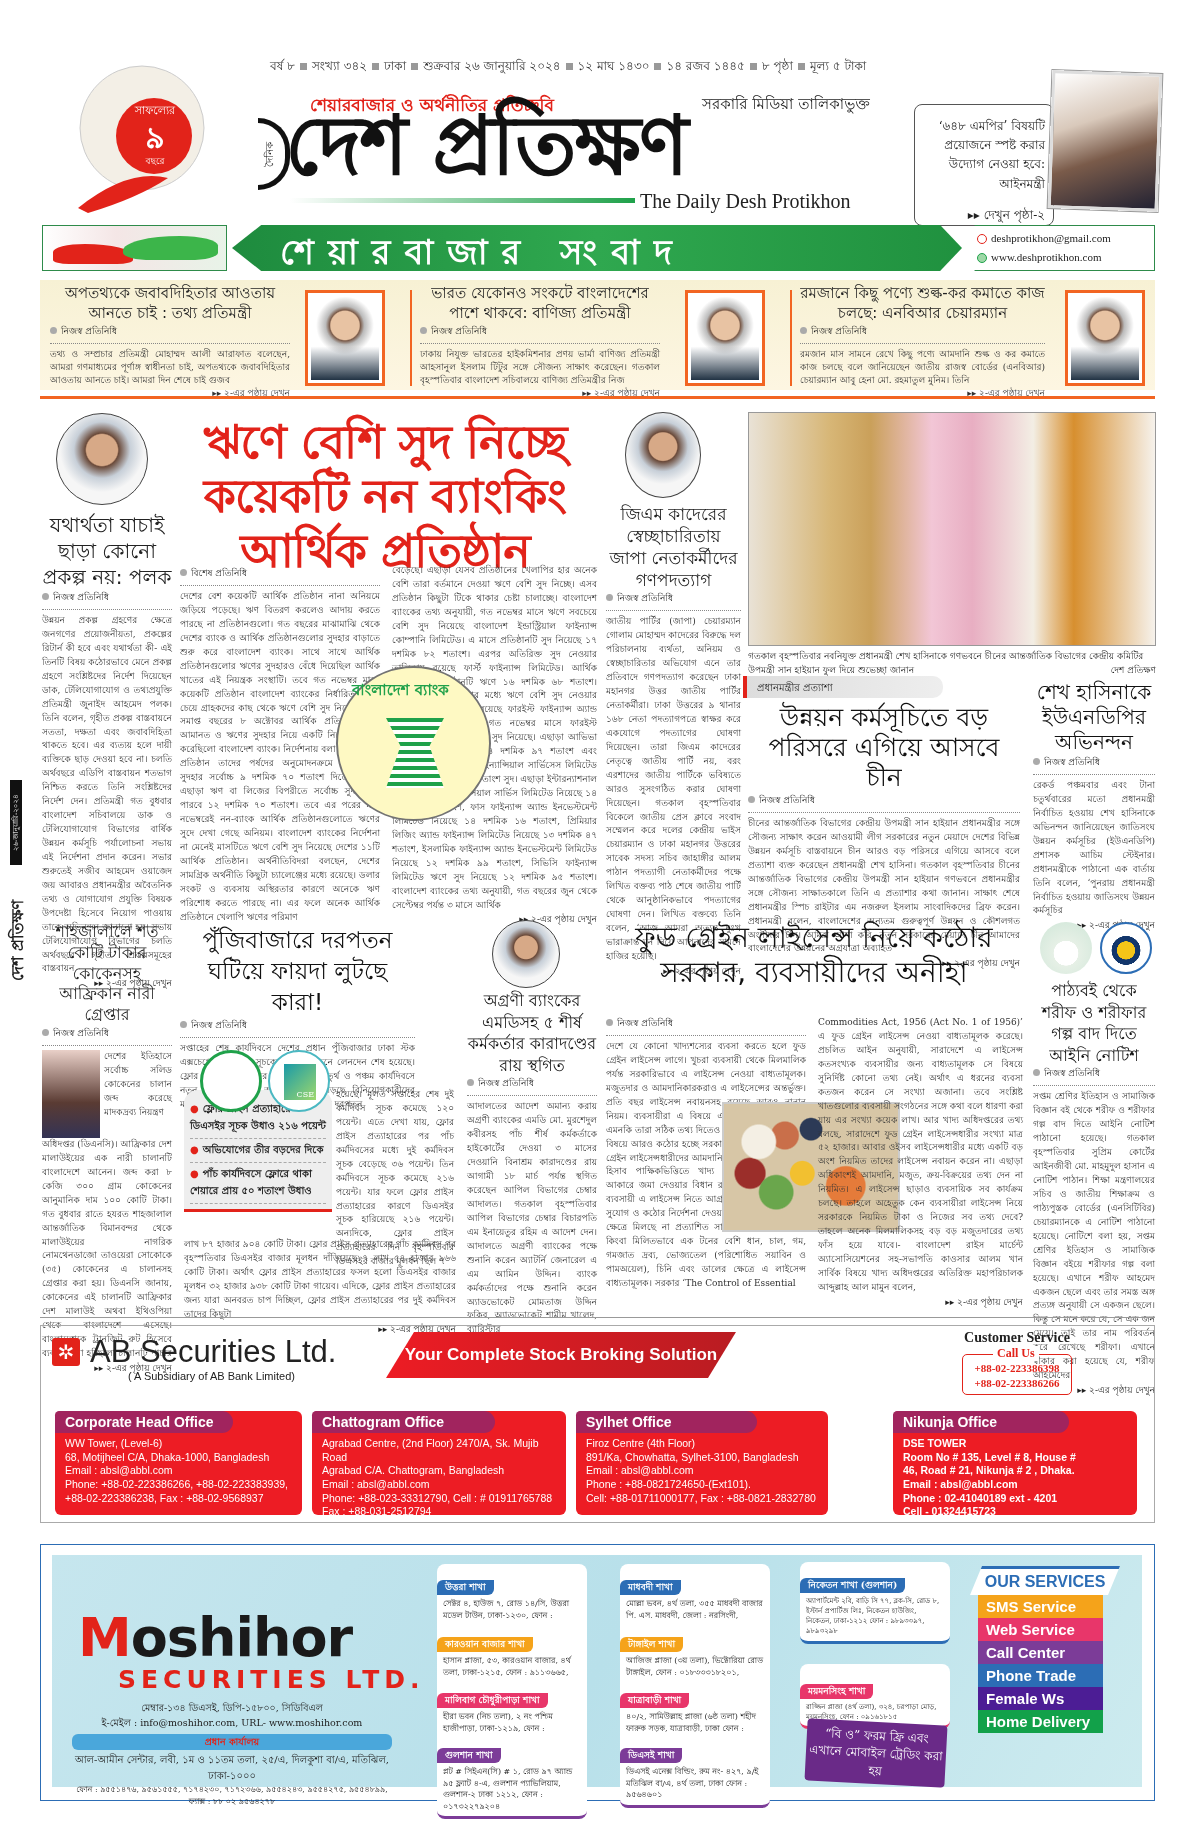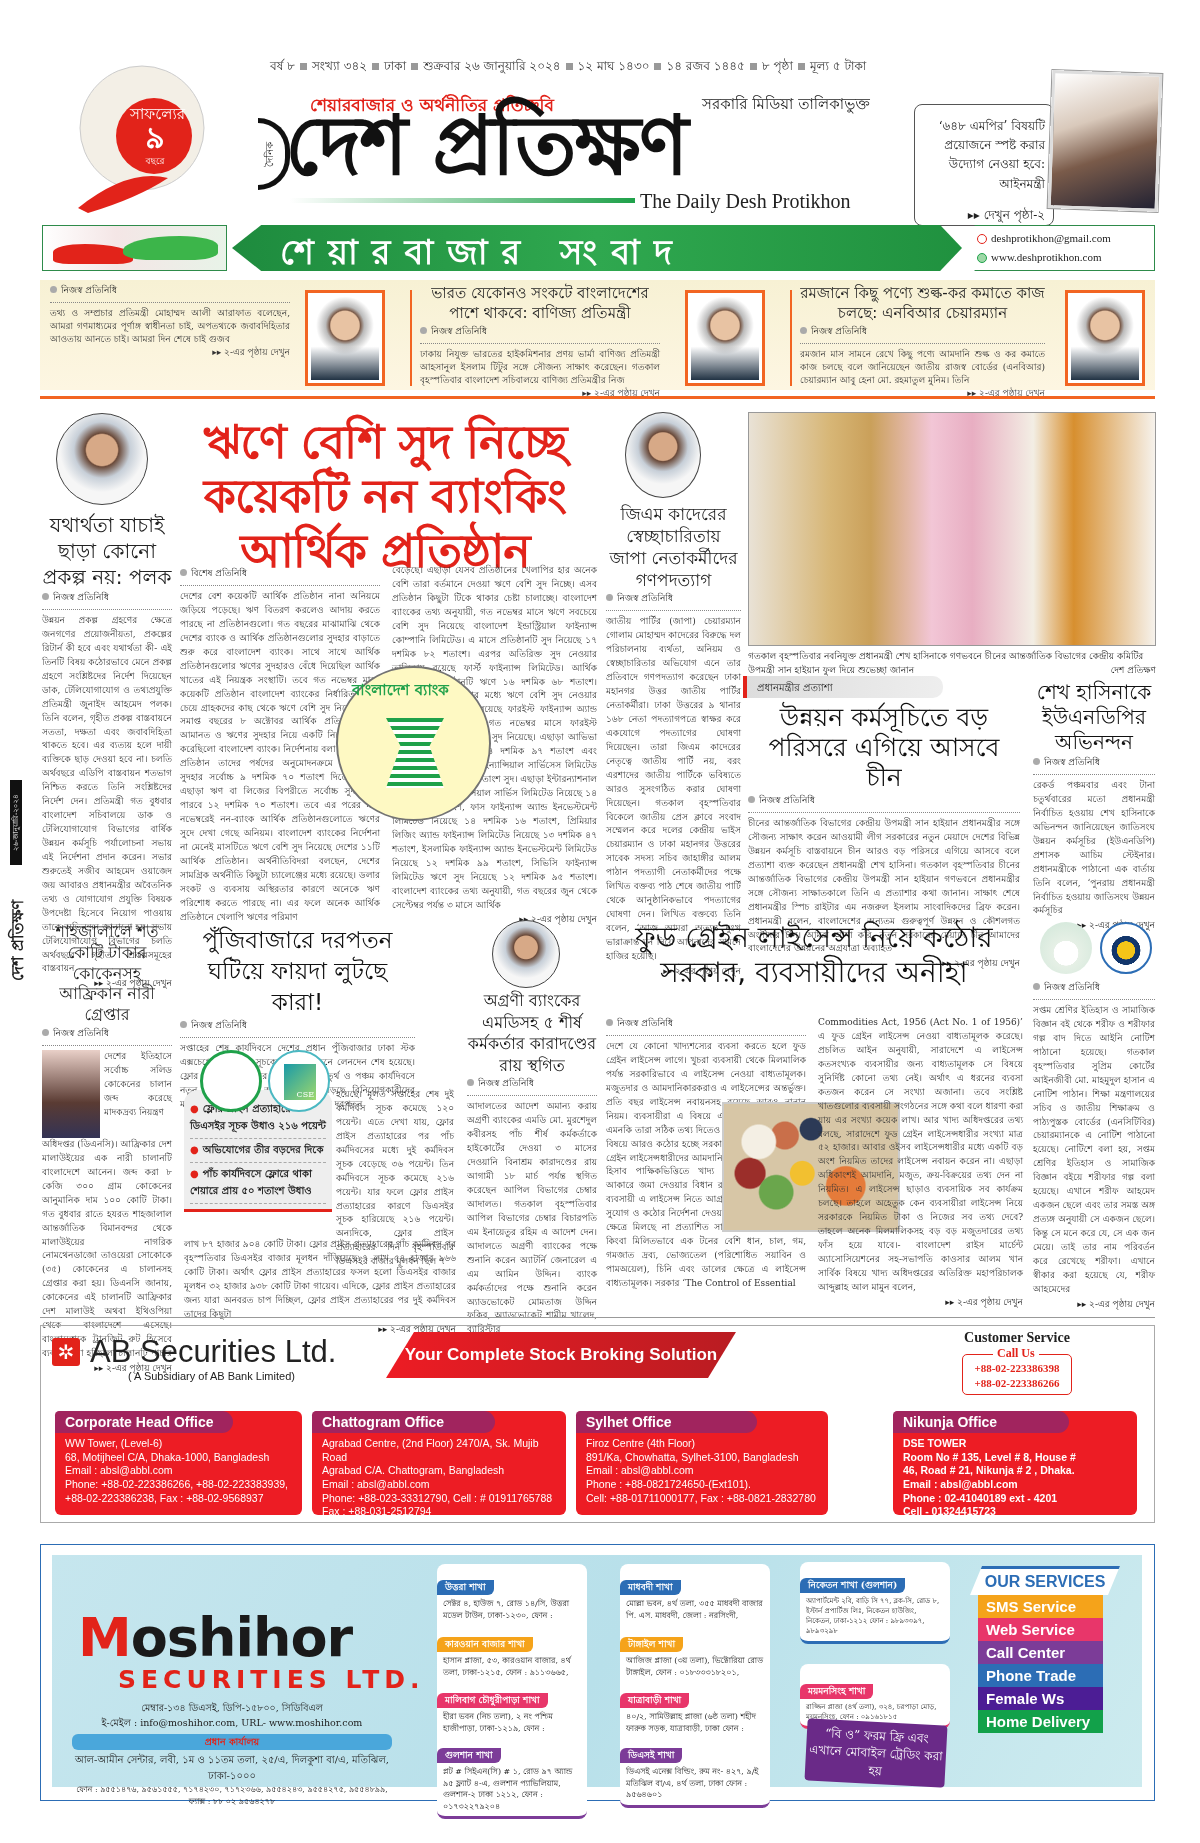--- a/index.html
+++ b/index.html
@@ -93,21 +93,21 @@
 <body>
 
 <div class="abs topline" id="issueLine"><span>বর্ষ ৮</span><span class="sq"></span><span>সংখ্যা ৩৪২</span><span class="sq"></span><span>ঢাকা</span><span class="sq"></span><span>শুক্রবার ২৬ জানুয়ারি ২০২৪</span><span class="sq"></span><span>১২ মাঘ ১৪৩০</span><span class="sq"></span><span>১৪ রজব ১৪৪৫</span><span class="sq"></span><span>৮ পৃষ্ঠা</span><span class="sq"></span><span>মূল্য ৫ টাকা</span></div>
 
 <div class="abs anniv">
   <svg width="148" height="160" viewBox="0 0 148 160">
     <circle cx="74" cy="70" r="62" fill="#f3efe6" stroke="#ccc"></circle>
     <circle cx="86" cy="78" r="38" fill="#e2231a"></circle>
     <path d="M10 150 Q60 110 100 120 Q70 140 20 155 Z" fill="#e2231a"></path>
   </svg>
-  <div class="abs" style="left:62px;top:44px;width:50px;text-align:center;color:#fff;font-size:15px">সাফল্যের</div>
+  <div class="abs" style="left:62px;top:44px;width:50px;text-align:center;color:#fff;font-size:11px">সাফল্যের</div>
   <div class="abs" style="left:62px;top:56px;width:50px;text-align:center;color:#fff;font-size:30px;font-weight:bold">৯</div>
   <div class="abs" style="left:62px;top:96px;width:50px;text-align:center;color:#fff;font-size:9px">বছরে</div>
 </div>
 
 <div class="abs tagline">শেয়ারবাজার ও অর্থনীতির প্রতিচ্ছবি</div>
 <div class="abs govtag">সরকারি মিডিয়া তালিকাভুক্ত</div>
 <div class="abs dainik">দৈনিক</div>
 <div class="abs masthead">দেশ প্রতিক্ষণ</div>
 <div class="abs underbar"></div>
 <div class="abs eng">The Daily Desh Protikhon</div>
@@ -125,20 +125,21 @@
 <div class="abs bannergreen"></div>
 <div class="abs bannertext">শেয়ারবাজার সংবাদ</div>
 <div class="abs contact">
   <div><span class="ci"></span><span>deshprotikhon@gmail.com</span></div>
   <div><span class="ci g"></span><span>www.deshprotikhon.com</span></div>
 </div>
 
 <div class="abs topstrip"></div>
 
 <div class="ts" style="left:50px;width:240px">
+  <h3>অপতথ্যকে জবাবদিহিতার আওতায় আনতে চাই : তথ্য প্রতিমন্ত্রী</h3>
   <div class="byline">নিজস্ব প্রতিনিধি</div>
   <p class="body"><span>তথ্য ও সম্প্রচার প্রতিমন্ত্রী মোহাম্মদ আলী আরাফাত বলেছেন, আমরা গণমাধ্যমের পূর্ণাঙ্গ স্বাধীনতা চাই, অপতথ্যকে জবাবদিহিতার আওতায় আনতে চাই। আমরা দিন শেষে চাই গুজব</span> <span class="more">২-এর পৃষ্ঠায় দেখুন</span></p>
 </div>
 <div class="tsphoto" style="left:305px">
     <div></div>
   </div>
 <div class="vsep" style="left:410px"></div>
 
 <div class="ts" style="left:420px;width:240px">
   <h3>ভারত যেকোনও সংকটে বাংলাদেশের পাশে থাকবে: বাণিজ্য প্রতিমন্ত্রী</h3>
@@ -262,20 +263,21 @@
 </div>
 <div class="abs grains"></div>
 <div class="col" style="left:818px;top:1016px;width:205px">
   <div class="body">Commodities Act, 1956 (Act No. 1 of 1956)’ এ ফুড গ্রেইন লাইসেন্স নেওয়া বাধ্যতামূলক করেছে। প্রচলিত আইন অনুযায়ী, সারাদেশে এ লাইসেন্স কতসংখ্যক ব্যবসায়ীর জন্য বাধ্যতামূলক সে বিষয়ে সুনির্দিষ্ট কোনো তথ্য নেই। অর্থাৎ এ ধরনের ব্যবসা কতজন করেন সে সংখ্যা অজানা। তবে সংশ্লিষ্ট খাতগুলোর ব্যবসায়ী সংগঠনের সঙ্গে কথা বলে ধারণা করা যায় এর সংখ্যা কয়েক লাখ। আর খাদ্য অধিদপ্তরের তথ্য বলছে, সারাদেশে ফুড গ্রেইন লাইসেন্সধারীর সংখ্যা মাত্র ৫২ হাজার। আবার ওইসব লাইসেন্সধারীর মধ্যে একটি বড় অংশ নিয়মিত তাদের লাইসেন্স নবায়ন করেন না। এছাড়া অধিকাংশই আমদানি, মজুত, ক্রয়-বিক্রয়ের তথ্য দেন না নিয়মিত। এ লাইসেন্স ছাড়াও ব্যবসায়িক সব কার্যক্রম চলছে। তাহলে অহেতুক কেন ব্যবসায়ীরা লাইসেন্স নিয়ে সরকারকে নিয়মিত টাকা ও নিজের সব তথ্য দেবে? তাহলে অনেক মিলমালিকসহ বড় বড় মজুতদারের তথ্য ফাঁস হয়ে যাবে।- বাংলাদেশ রাইস মার্চেন্ট অ্যাসোসিয়েশনের সহ-সভাপতি কাওসার আলম খান সার্বিক বিষয়ে খাদ্য অধিদপ্তরের অতিরিক্ত মহাপরিচালক আব্দুল্লাহ আল মামুন বলেন,</div>
   <div class="more">২-এর পৃষ্ঠায় দেখুন</div>
 </div>
 
 <div class="dselogo" style="left:1040px;top:922px;width:52px;height:52px;background:radial-gradient(circle at 50% 60%,#fff 30%,#e6f0e6 31%,#cfe6d8)"></div>
 <div class="dselogo" style="left:1100px;top:922px;width:52px;height:52px;border:2px solid #2c6db5;background:radial-gradient(circle at 50% 55%,#f5c518 25%,#12366b 26%,#12366b 40%,#fff 41%)"></div>
 <div class="col" style="left:1033px;top:980px;width:122px">
+  <div class="blackhead" style="font-size:16px;line-height:1.35">পাঠ্যবই থেকে শরীফ ও শরীফার গল্প বাদ দিতে আইনি নোটিশ</div>
   <div class="byline">নিজস্ব প্রতিনিধি</div>
   <div class="body">সপ্তম শ্রেণির ইতিহাস ও সামাজিক বিজ্ঞান বই থেকে শরীফ ও শরীফার গল্প বাদ দিতে আইনি নোটিশ পাঠানো হয়েছে। গতকাল বৃহস্পতিবার সুপ্রিম কোর্টের আইনজীবী মো. মাহমুদুল হাসান এ নোটিশ পাঠান। শিক্ষা মন্ত্রণালয়ের সচিব ও জাতীয় শিক্ষাক্রম ও পাঠ্যপুস্তক বোর্ডের (এনসিটিবির) চেয়ারম্যানকে এ নোটিশ পাঠানো হয়েছে। নোটিশে বলা হয়, সপ্তম শ্রেণির ইতিহাস ও সামাজিক বিজ্ঞান বইয়ে শরীফার গল্প বলা হয়েছে। এখানে শরীফ আহমেদ একজন ছেলে এবং তার সমস্ত অঙ্গ প্রত্যঙ্গ অনুযায়ী সে একজন ছেলে। কিন্তু সে মনে করে যে, সে এক জন মেয়ে। তাই তার নাম পরিবর্তন করে রেখেছে শরীফা। এখানে স্বীকার করা হয়েছে যে, শরীফ আহমেদের</div>
   <div class="more">২-এর পৃষ্ঠায় দেখুন</div>
 </div>
 
 <div class="bottombar" style="left:40px;top:1317px;width:1115px"></div>
 
 <div class="abs ad1"></div>
 <div class="abs abicon">✲</div>
 <div class="abs abname">AB Securities Ltd.</div>

